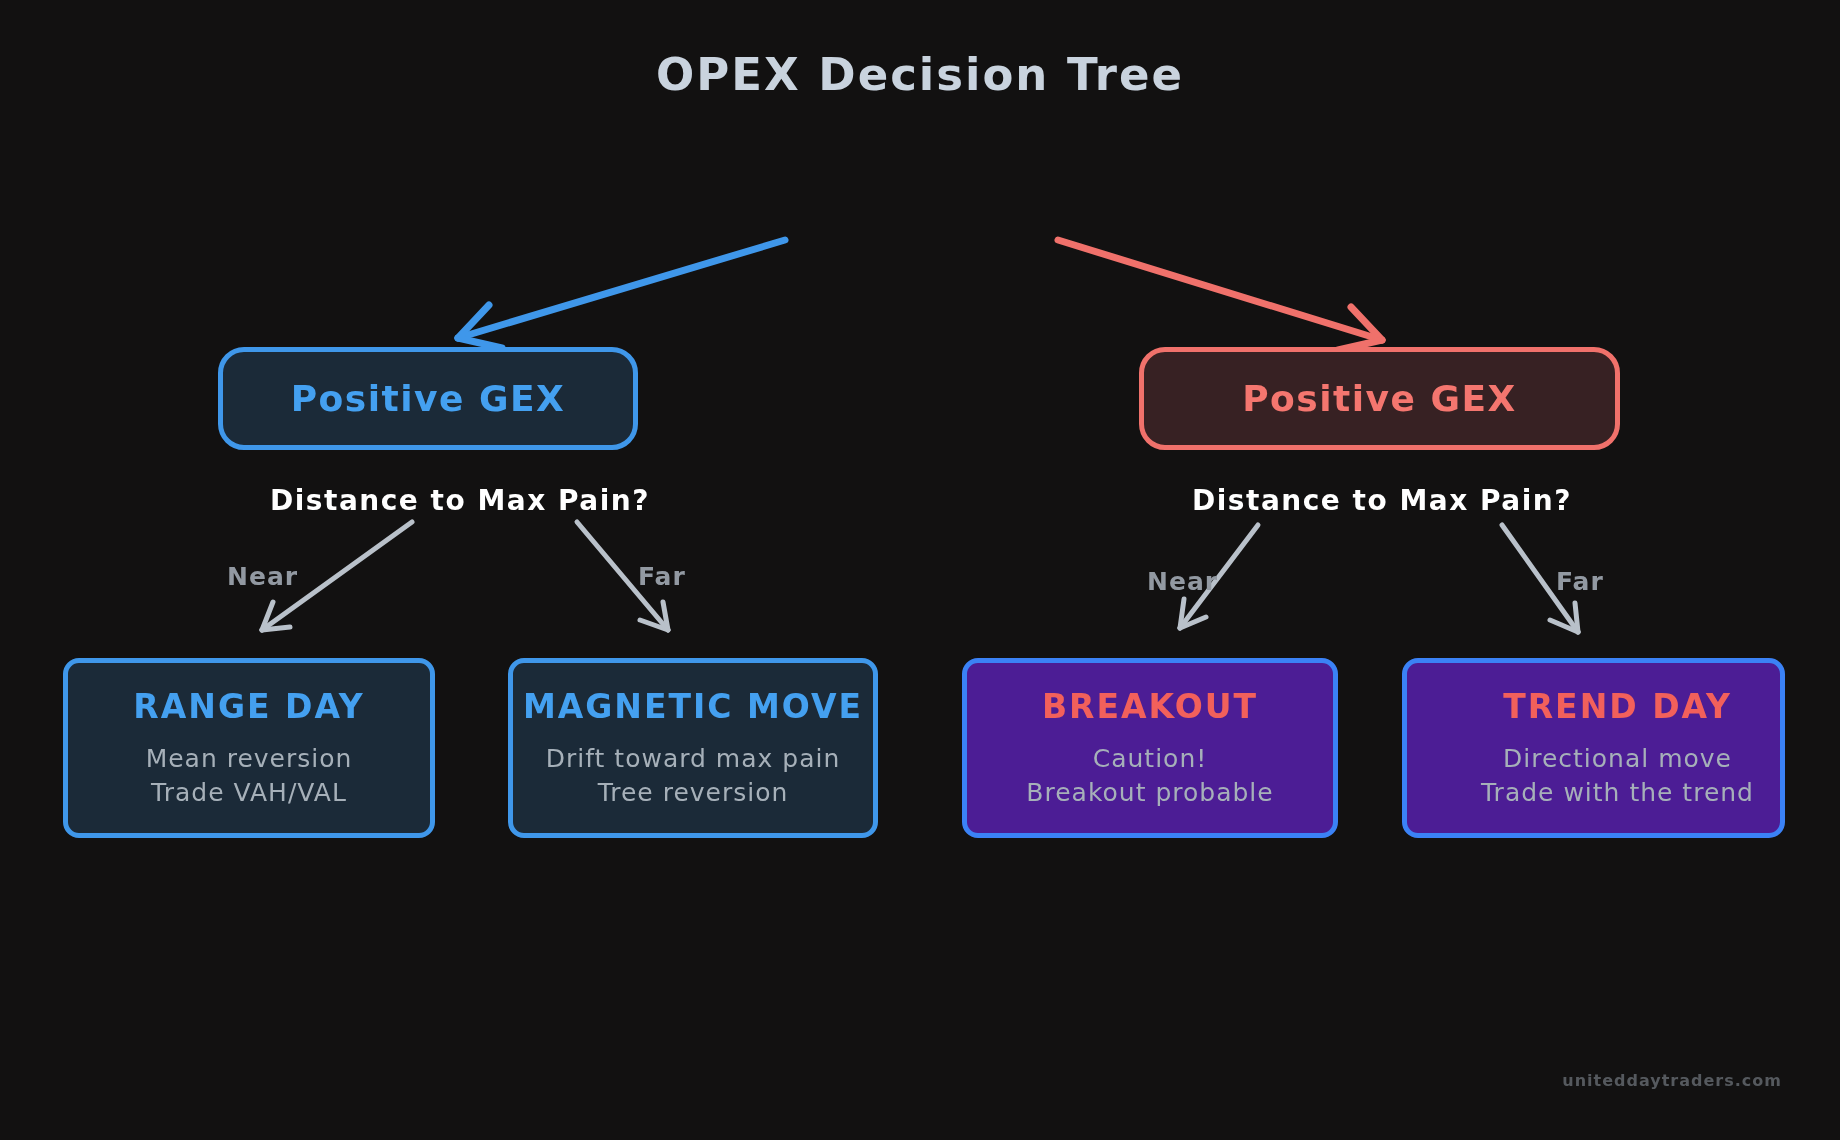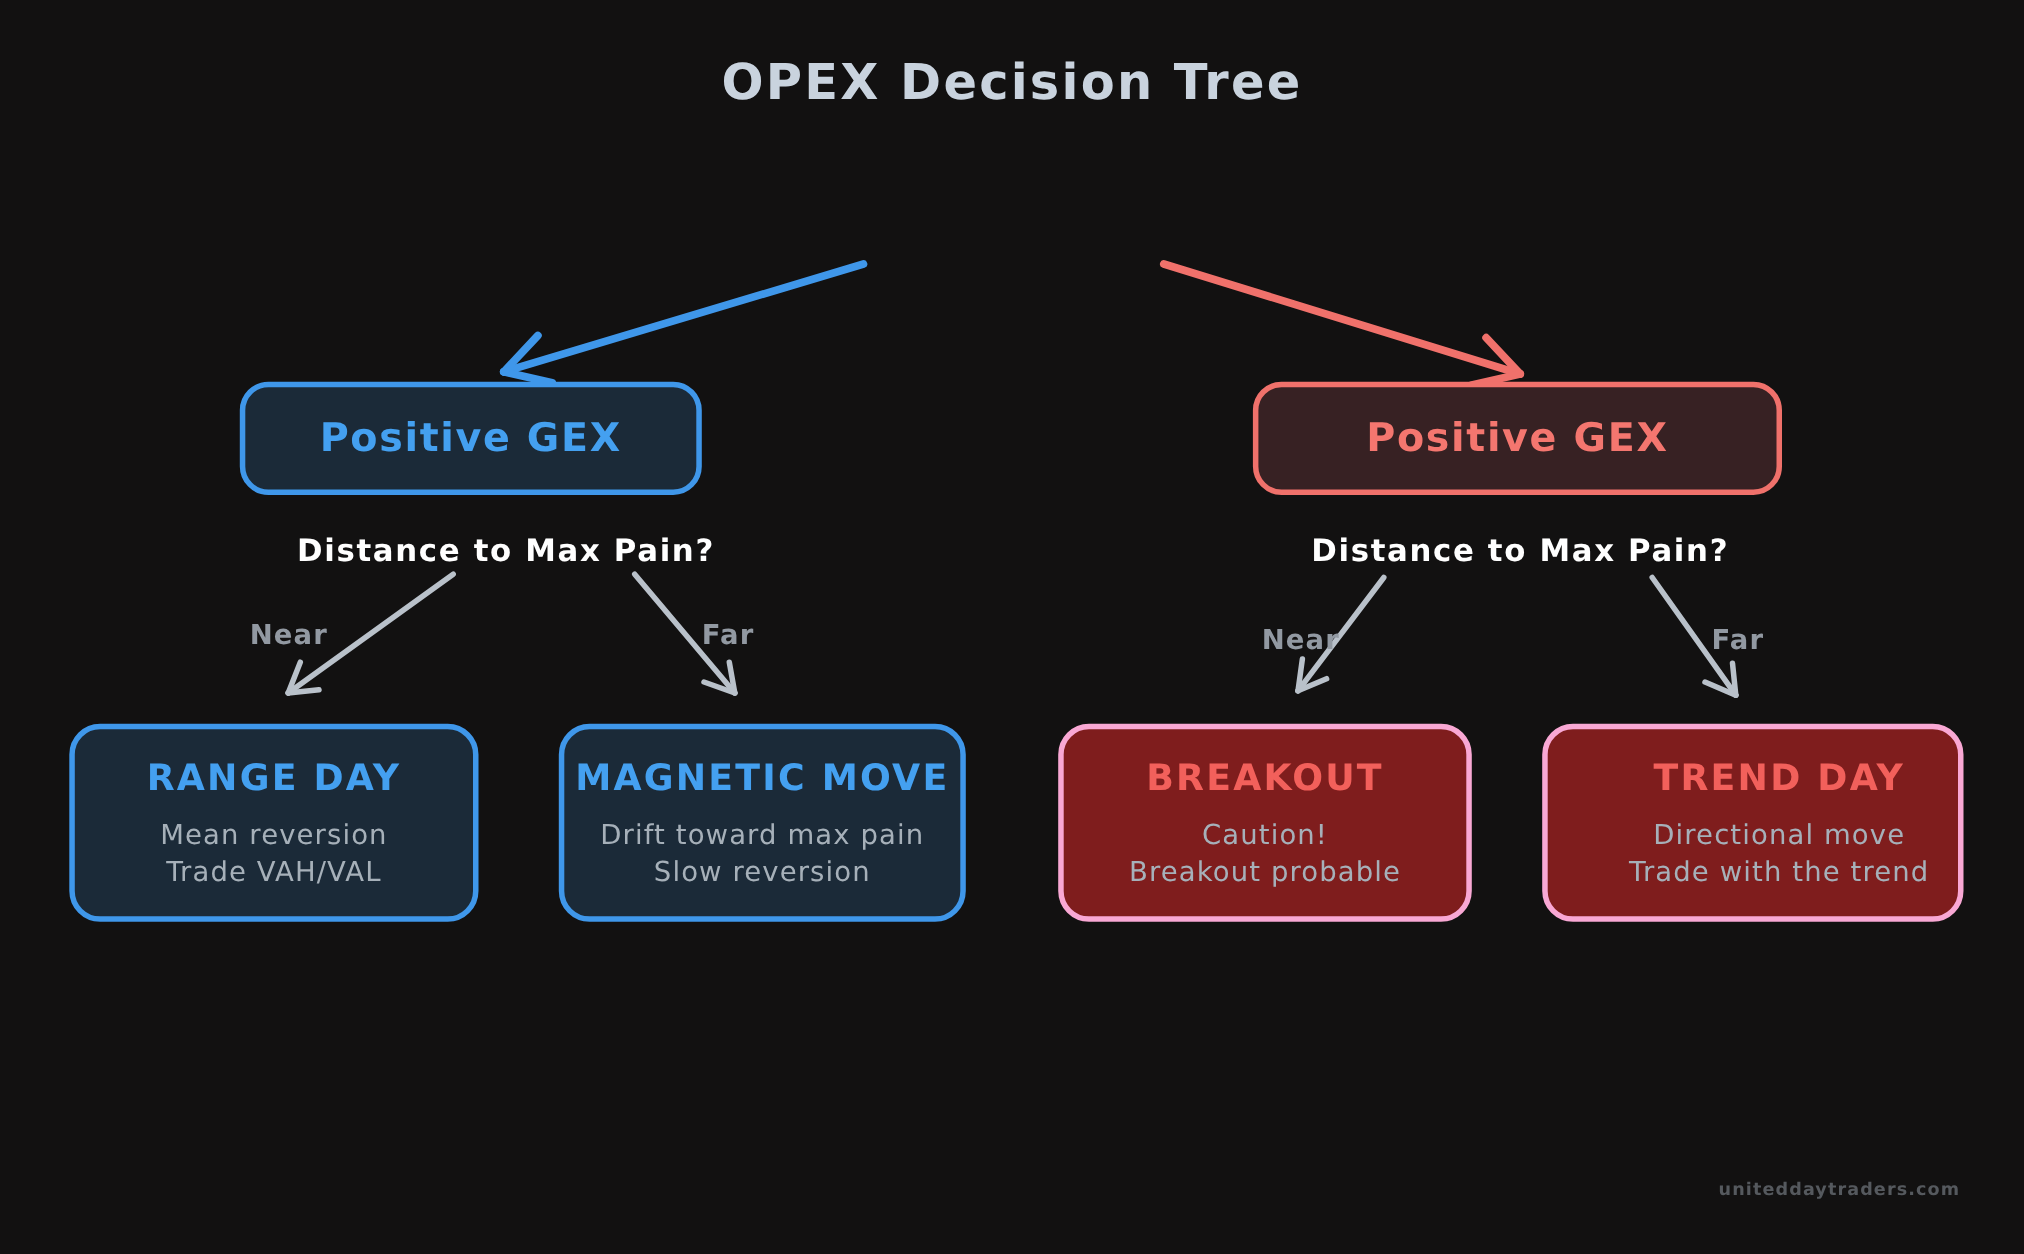--- a/index.html
+++ b/index.html
@@ -86,28 +86,28 @@
     color: #9299a2;
   }
   .lbl-near-left  { left: 227px;  top: 562px; }
   .lbl-far-left   { left: 638px;  top: 562px; }
   .lbl-near-right { left: 1147px; top: 567px; }
   .lbl-far-right  { left: 1556px; top: 567px; }
   .leaf {
     position: absolute;
     top: 658px; height: 180px;
     box-sizing: border-box;
-    border-radius: 28px;
+    border-radius: 16px;
     display: flex;
     flex-direction: column;
     align-items: center;
     padding-top: 24px;
   }
   .leaf.blue { background: #1b2a38; border: 5px solid #3f97ea; }
-  .leaf.red  { background: #7f1d1d; border: 5px solid #f9a8d4; }
+  .leaf.red  { background: #4c1d95; border: 5px solid #3b82f6; }
   .leaf-1 { left: 63px;   width: 372px; }
   .leaf-2 { left: 508px;  width: 370px; }
   .leaf-3 { left: 962px;  width: 376px; }
   .leaf-4 { left: 1402px; width: 383px; padding-left: 48px; }
   .leaf-title {
     font-size: 33px;
     font-weight: 700;
     letter-spacing: 2px;
     margin-bottom: 16px;
   }
@@ -194,21 +194,21 @@
 
   <div class="leaf blue leaf-1">
     <div class="leaf-title">RANGE DAY</div>
     <div class="leaf-line">Mean reversion</div>
     <div class="leaf-line">Trade VAH/VAL</div>
   </div>
 
   <div class="leaf blue leaf-2">
     <div class="leaf-title">MAGNETIC MOVE</div>
     <div class="leaf-line">Drift toward max pain</div>
-    <div class="leaf-line">Slow reversion</div>
+    <div class="leaf-line">Tree reversion</div>
   </div>
 
   <div class="leaf red leaf-3">
     <div class="leaf-title">BREAKOUT</div>
     <div class="leaf-line">Caution!</div>
     <div class="leaf-line">Breakout probable</div>
   </div>
 
   <div class="leaf red leaf-4">
     <div class="leaf-title">TREND DAY</div>

